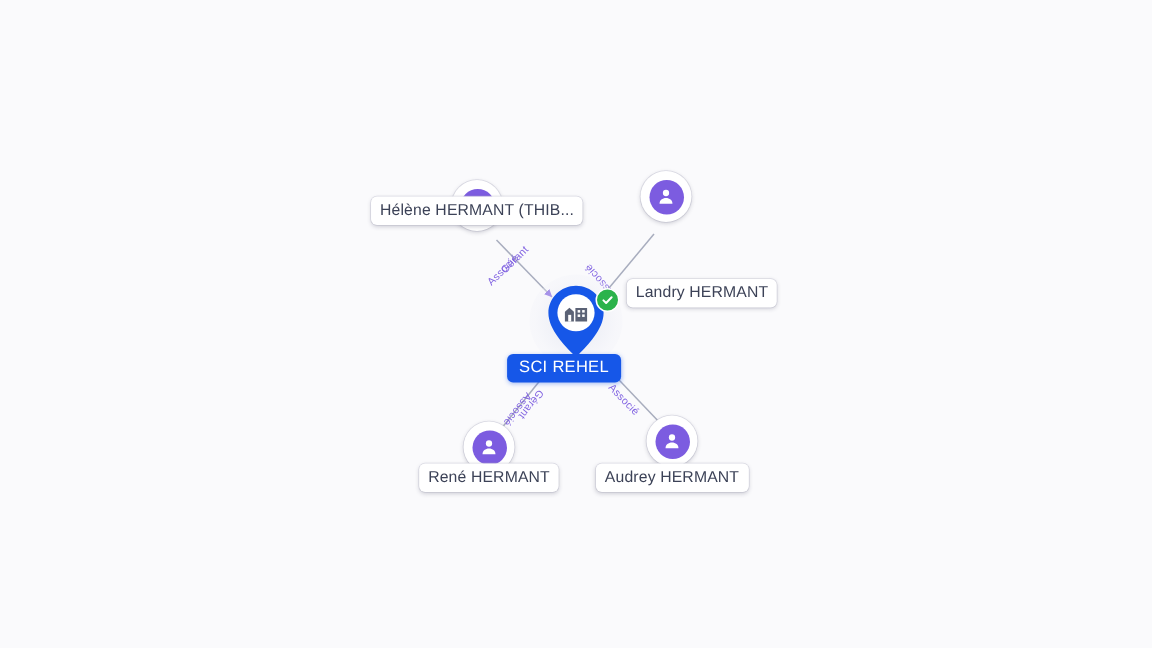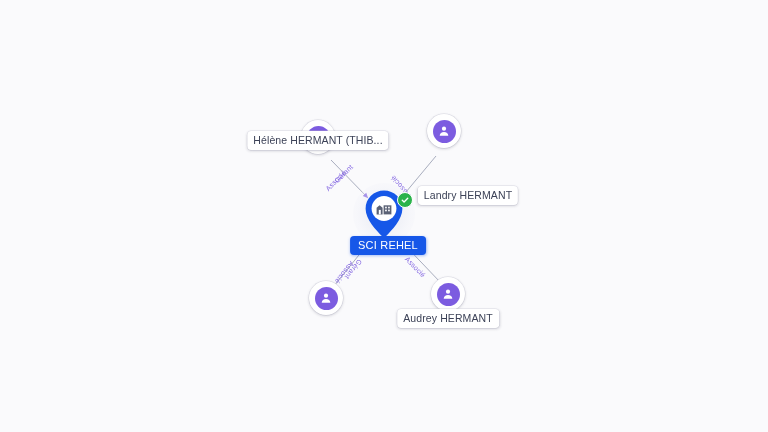--- a/index.html
+++ b/index.html
@@ -204,20 +204,21 @@
   <div class="person-node" style="left:326px; top:298px;">
     <div class="avatar-disc">
       <div class="avatar-inner">
         <svg width="14" height="14" viewBox="0 0 24 24" aria-hidden="true">
           <circle cx="12" cy="8" r="3.6" fill="#ffffff"></circle>
           <path d="M4.6 20.2c0-4.1 3.3-6.6 7.4-6.6s7.4 2.5 7.4 6.6z" fill="#ffffff"></path>
         </svg>
       </div>
     </div>
   </div>
+  <div class="node-label" style="left:326px; top:309px;">René HERMANT</div>
 
   <div class="person-node" style="left:448px; top:294px;">
     <div class="avatar-disc">
       <div class="avatar-inner">
         <svg width="14" height="14" viewBox="0 0 24 24" aria-hidden="true">
           <circle cx="12" cy="8" r="3.6" fill="#ffffff"></circle>
           <path d="M4.6 20.2c0-4.1 3.3-6.6 7.4-6.6s7.4 2.5 7.4 6.6z" fill="#ffffff"></path>
         </svg>
       </div>
     </div>
@@ -249,15 +250,15 @@
       </svg>
     </div>
 
     <div class="check-badge">
       <svg width="10" height="10" viewBox="0 0 24 24" aria-hidden="true">
         <path d="M5.5 12.6 L9.8 16.8 L18.6 7.7" stroke="#ffffff" stroke-width="3.2" fill="none" stroke-linecap="round" stroke-linejoin="round"></path>
       </svg>
     </div>
   </div>
 
-  <div class="company-label" style="left:388px; top:236px;text-align:right;">SCI REHEL</div>
+  <div class="company-label" style="left:376px; top:236px;text-align:right;">SCI REHEL</div>
 
 </div>
 
 </body></html>

